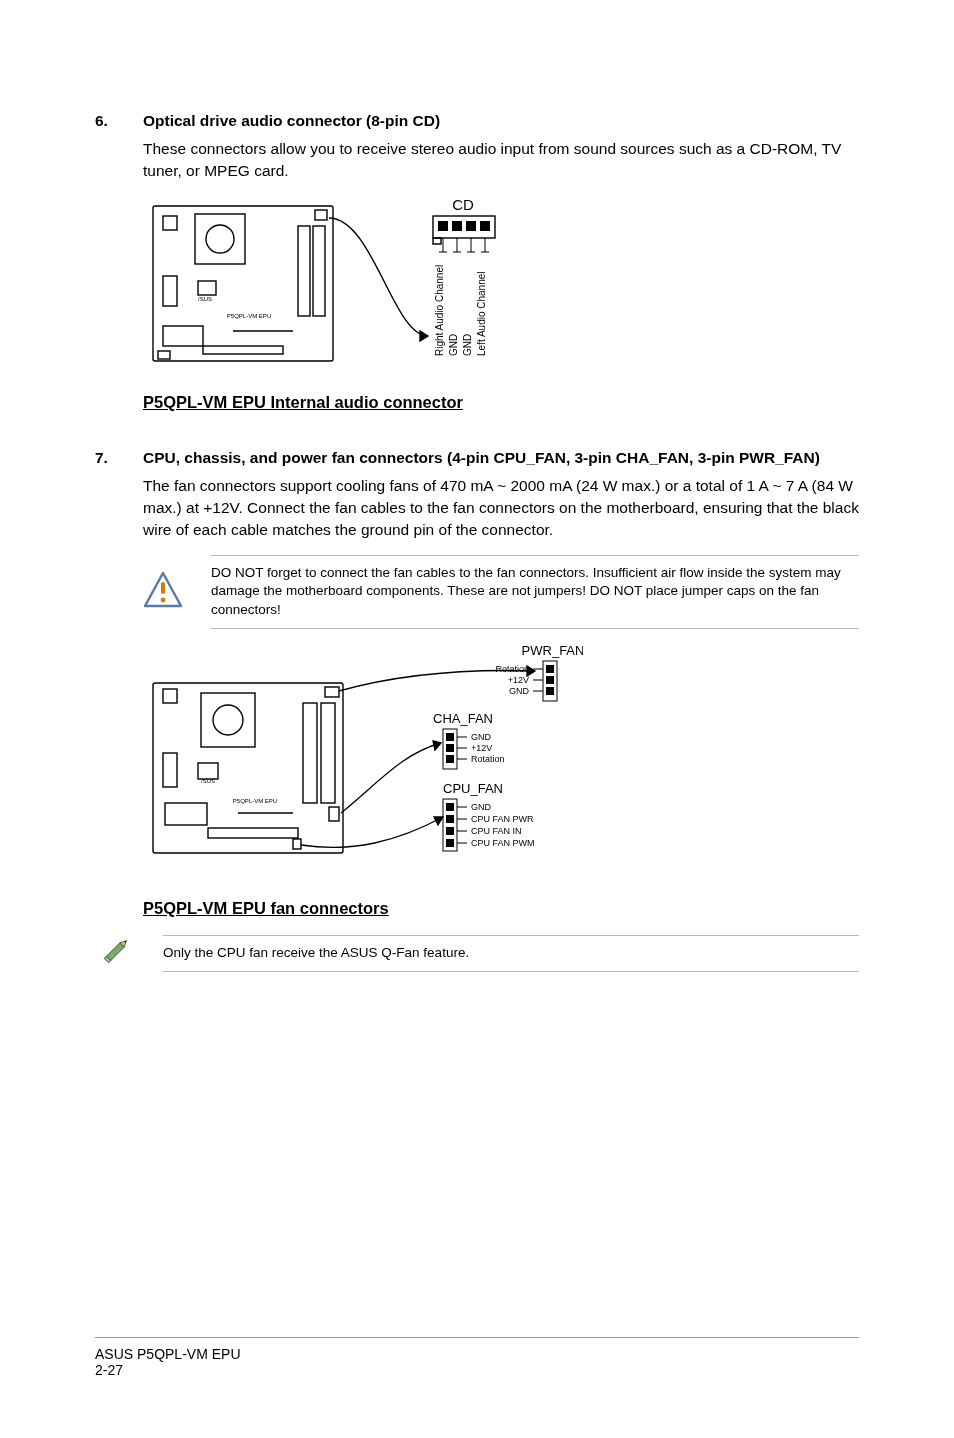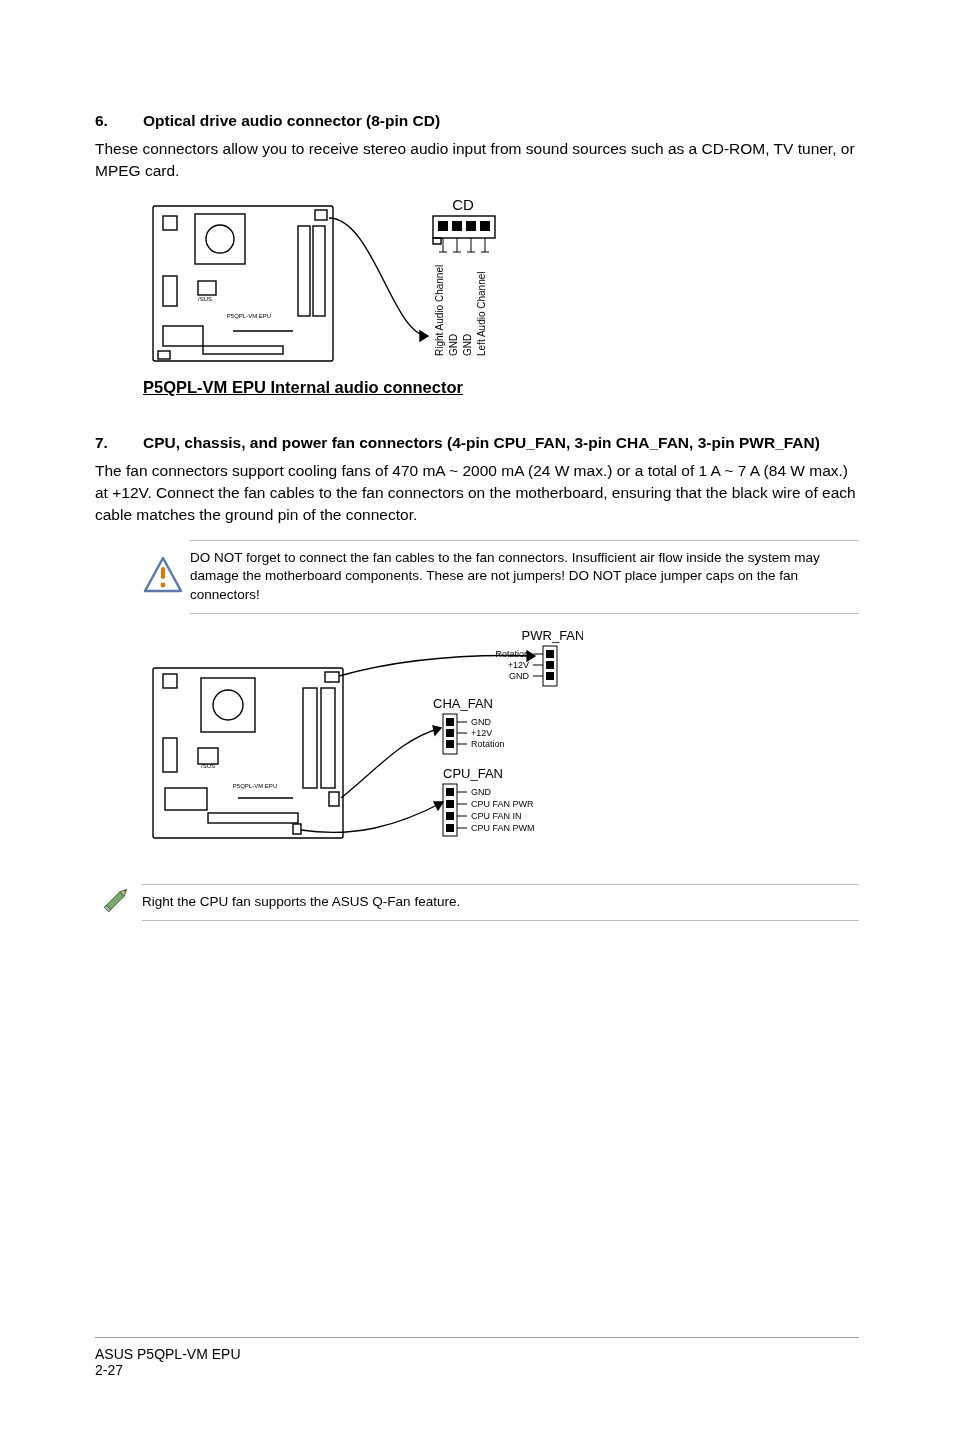--- a/index.html
+++ b/index.html
@@ -25,43 +25,44 @@
     line-height: 1.35;
   }
   .section-num {
     width: 48px;
     flex-shrink: 0;
   }
   .section-title {
     flex: 1;
   }
   .section-body {
+    margin-left: 48px;
     font-size: 15.5px;
     line-height: 1.42;
     margin-top: 6px;
   }
   .figure1, .figure2 {
     margin-left: 48px;
     margin-top: 14px;
     text-decoration: underline;
   }
   .figure1 { width: 400px; }
   .figure2 { width: 440px; }
   .fig-caption {
     font-weight: bold;
     font-size: 16.5px;
-    margin-top: 2px;
+    margin-top: 17px;
   }
   
   .fig1-svg { display:block; }
   
   .note-row {
     display: flex;
     align-items: center;
-    gap: 7px;
+    gap: 28px;
     margin-left: 48px;
     margin-top: 14px;
   }
   .note-row .icon-box { width: 40px; flex-shrink:0; }
   .note-text {
     font-size: 13.5px;
     line-height: 1.38;
     border-top: 1px solid #bbb;
     border-bottom: 1px solid #bbb;
     padding: 8px 0;
@@ -238,34 +239,35 @@
           <line x1="314" y1="164" x2="324" y2="164" stroke="#000"></line>
           <line x1="314" y1="176" x2="324" y2="176" stroke="#000"></line>
           <line x1="314" y1="188" x2="324" y2="188" stroke="#000"></line>
           <line x1="314" y1="200" x2="324" y2="200" stroke="#000"></line>
         </g>
         <text x="328" y="167" font-size="9">GND</text>
         <text x="328" y="179" font-size="9">CPU FAN PWR</text>
         <text x="328" y="191" font-size="9">CPU FAN IN</text>
         <text x="328" y="203" font-size="9">CPU FAN PWM</text>
       </svg>
+      <div class="fig-caption">P5QPL-VM EPU fan connectors</div>
     </div>
 
     <div class="note-row" style="margin-left:0;">
       <div class="icon-box">
         <svg width="40" height="40" viewBox="0 0 40 40">
           <g transform="rotate(-45 20 20)">
             <rect x="10" y="17" width="20" height="6" rx="1" fill="#7fa86f" stroke="#4a6e3e"></rect>
             <polygon points="30,17 36,20 30,23" fill="#d6c08a" stroke="#4a6e3e"></polygon>
             <polygon points="34,18.7 36,20 34,21.3" fill="#333"></polygon>
             <rect x="8" y="17" width="3" height="6" fill="#c0c0c0" stroke="#4a6e3e"></rect>
           </g>
         </svg>
       </div>
-      <div class="note-text">Right the CPU fan supports the ASUS Q-Fan feature.</div>
+      <div class="note-text">Only the CPU fan receive the ASUS Q-Fan feature.</div>
     </div>
   </div>
 
 </div>
 
 <div class="footer">
   <span>ASUS P5QPL-VM EPU</span>
   <span>2-27</span>
 </div>
 

